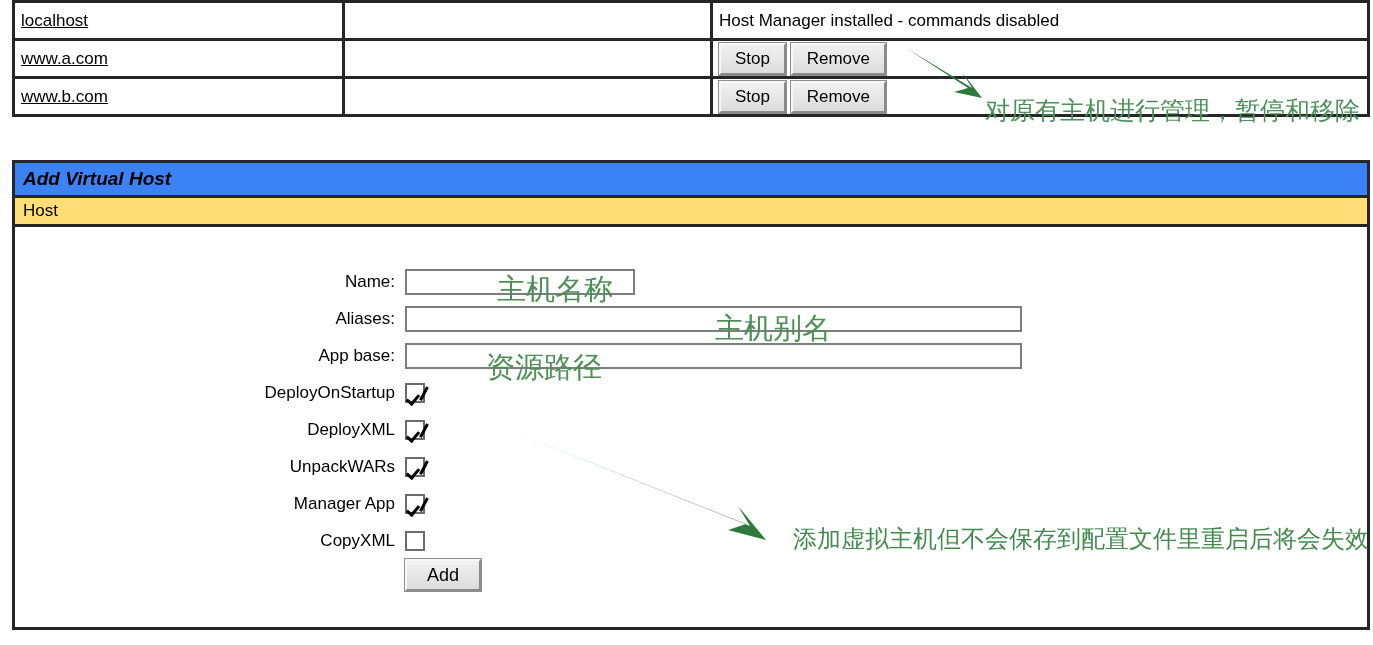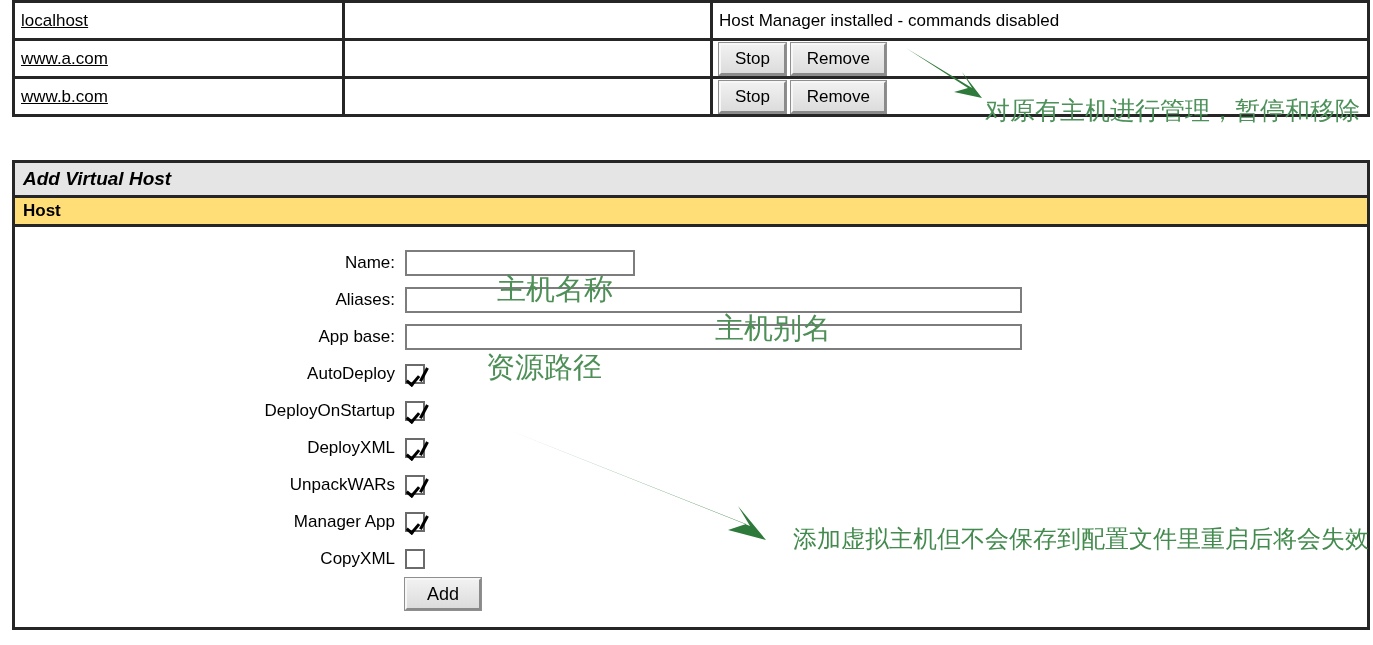--- a/index.html
+++ b/index.html
@@ -65,31 +65,31 @@
     left: 12px; top: 160px;
     width: 1358px;
     border-collapse: collapse;
     table-layout: fixed;
   }
   .panel td {
     border: 3px solid #262626;
     vertical-align: middle;
   }
   .panel-title {
-    background: #e5e5e5;
+    background: #3b82f6;
     font-weight: bold;
     font-style: italic;
     font-size: 19px;
     color: #000;
     height: 35px;
     padding: 0 8px;
   }
   .panel-sub {
     background: #ffdd77;
-    font-weight: bold;
+    font-weight: normal;
     font-size: 17px;
     color: #000;
     height: 29px;
     padding: 0 8px;
   }
   .panel-body {
     background: #fff;
     height: 403px;
     padding: 0;
   }
@@ -229,26 +229,20 @@
                 </td>
               </tr>
               <tr class="row-h">
                 <td class="lbl-col">App base:</td>
                 <td class="fld-col">
                   <input class="txt wide" type="text" placeholder="" style="">
                 </td>
               </tr>
 
               <tr class="row-h">
-                <td class="lbl-col">AutoDeploy</td>
-                <td class="fld-col">
-                  <input class="cb" type="checkbox" checked="" style="">
-                </td>
-              </tr>
-              <tr class="row-h">
                 <td class="lbl-col">DeployOnStartup</td>
                 <td class="fld-col">
                   <input class="cb" type="checkbox" checked="" style="">
                 </td>
               </tr>
               <tr class="row-h">
                 <td class="lbl-col">DeployXML</td>
                 <td class="fld-col">
                   <input class="cb" type="checkbox" checked="" style="">
                 </td>

